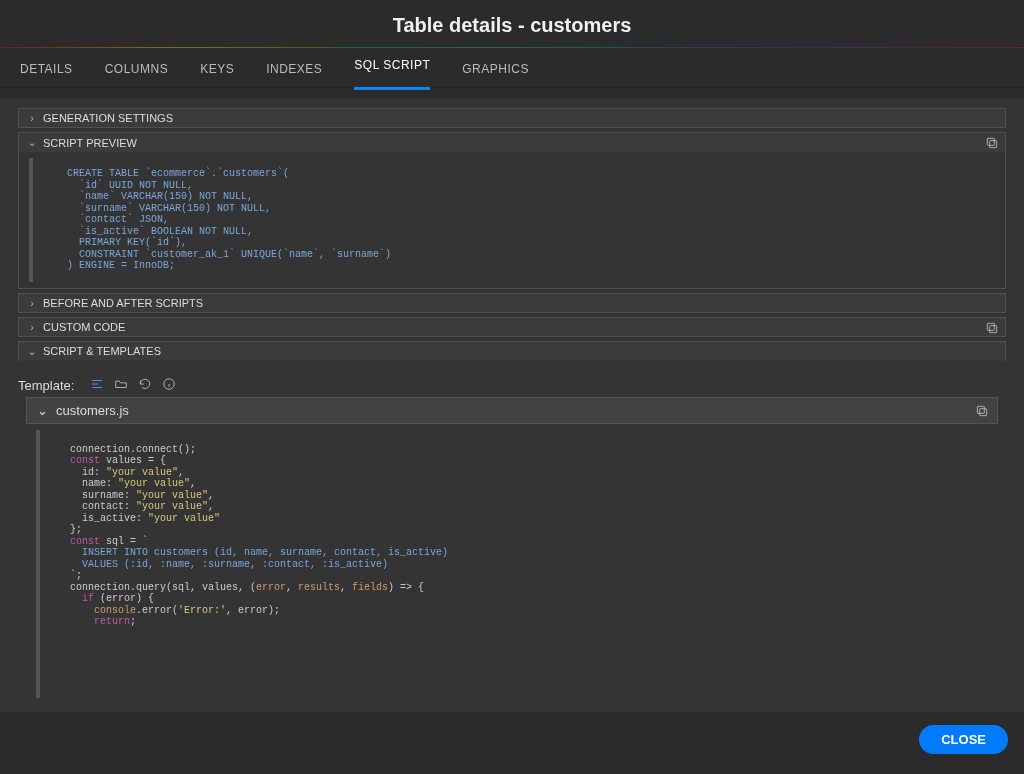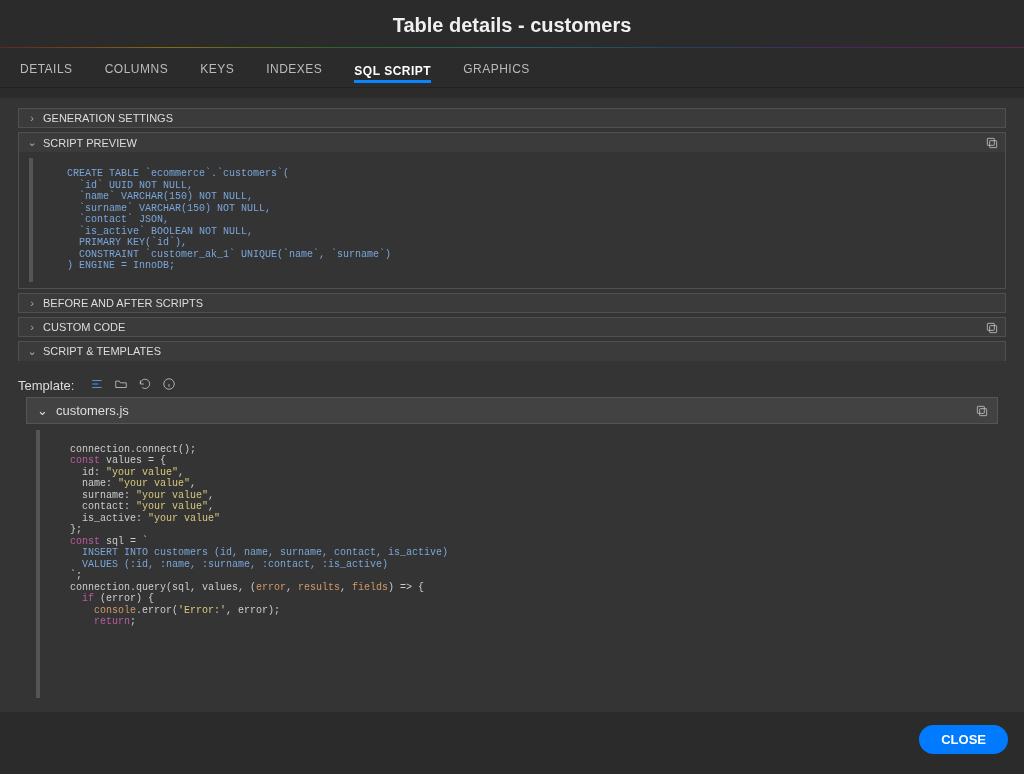--- a/index.html
+++ b/index.html
@@ -1,21 +1,21 @@
 <!DOCTYPE html>
 <html><head>
 <meta charset="utf-8">
 <style>
   * { box-sizing: border-box; margin: 0; padding: 0; }
   html, body { width: 1024px; height: 774px; overflow: hidden; background: #2b2b2b; font-family: "Segoe UI", Arial, sans-serif; color: #e0e0e0; }
   .titlebar { background: #2b2b2b; padding: 14px 20px 10px 20px; font-size: 20px; font-weight: 600; color: #f0f0f0; text-align: center; }
   .rainbow { height: 1px; background: linear-gradient(to right,#8a1e1e,#c19a00,#2b8a2b,#1e8a8a,#1e4f8a,#6a1e8a,#8a1e5a); opacity:0.6;}
   .tabbar { display:flex; gap:32px; padding: 0 20px; background:#2b2b2b; height:40px; align-items:center; border-bottom:1px solid #222;}
   .tab { font-size:12px; color:#bbb; letter-spacing:0.5px; cursor:pointer; padding:12px 0 10px 0;}
-  .tab.active { color:#fff; border-bottom:3px solid #0a84ff; padding-bottom:2px;font-weight:bold;}
+  .tab.active { color:#fff; border-bottom:3px solid #0a84ff; padding-bottom:15px;}
   .body { position:absolute; top:98px; bottom:54px; left:0; right:0; overflow:hidden; background:#343434; padding:10px 18px 0 18px;}
   .section { border:1px solid #505050; margin-bottom:4px; }
   .section-hdr { display:flex; align-items:center; background:#3b3b3b; padding:3px 8px; font-size:11px; color:#ddd; position:relative;}
   .section-hdr .chev { width:10px; display:inline-block; text-align:center; margin-right:6px; color:#aaa;}
   .section-hdr .copy { position:absolute; right:6px; top:3px; cursor:pointer;}
   .codeblock { background:#343434; padding:10px 10px 10px 34px; border-left:4px solid #555; margin:6px 10px;}
   pre { font-family: Consolas, "Courier New", monospace; font-size:10px; line-height:1.15; white-space:pre; color:#ccc;}
   .tmpl-row { display:flex; align-items:flex-end; margin:14px 0 4px 0;}
   .tmpl-label { font-size:13px; color:#ddd; margin-right:6px;}
   .tmpl-select { flex:1; background:#4a4a4a; border:1px solid #555; color:#eee; font-size:13px; padding:2px 6px; height:22px; position:relative;}

